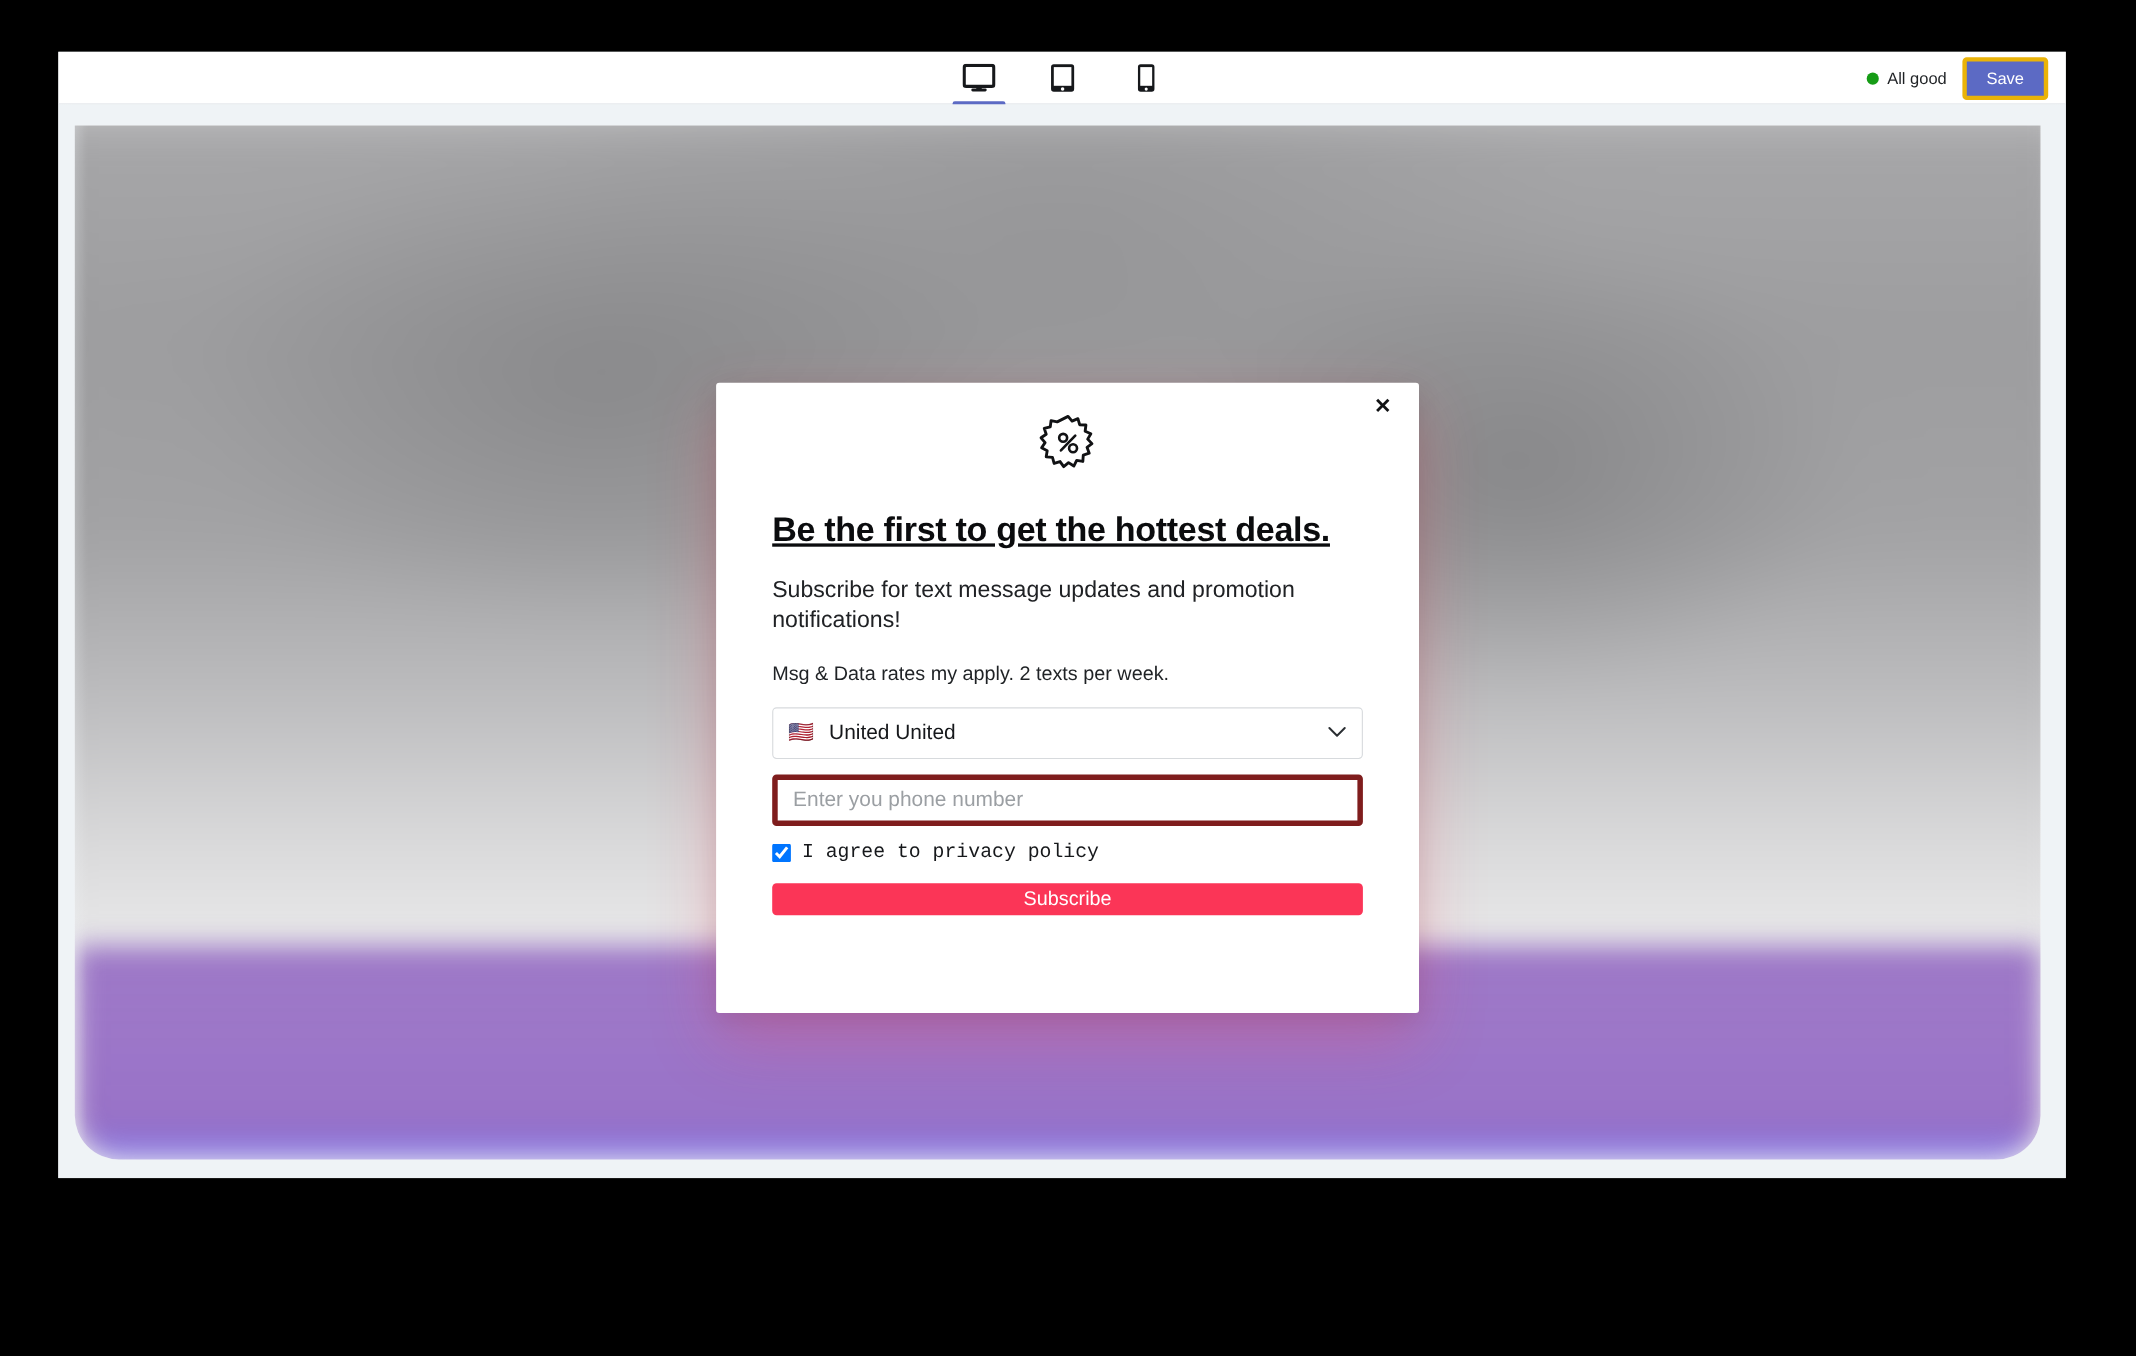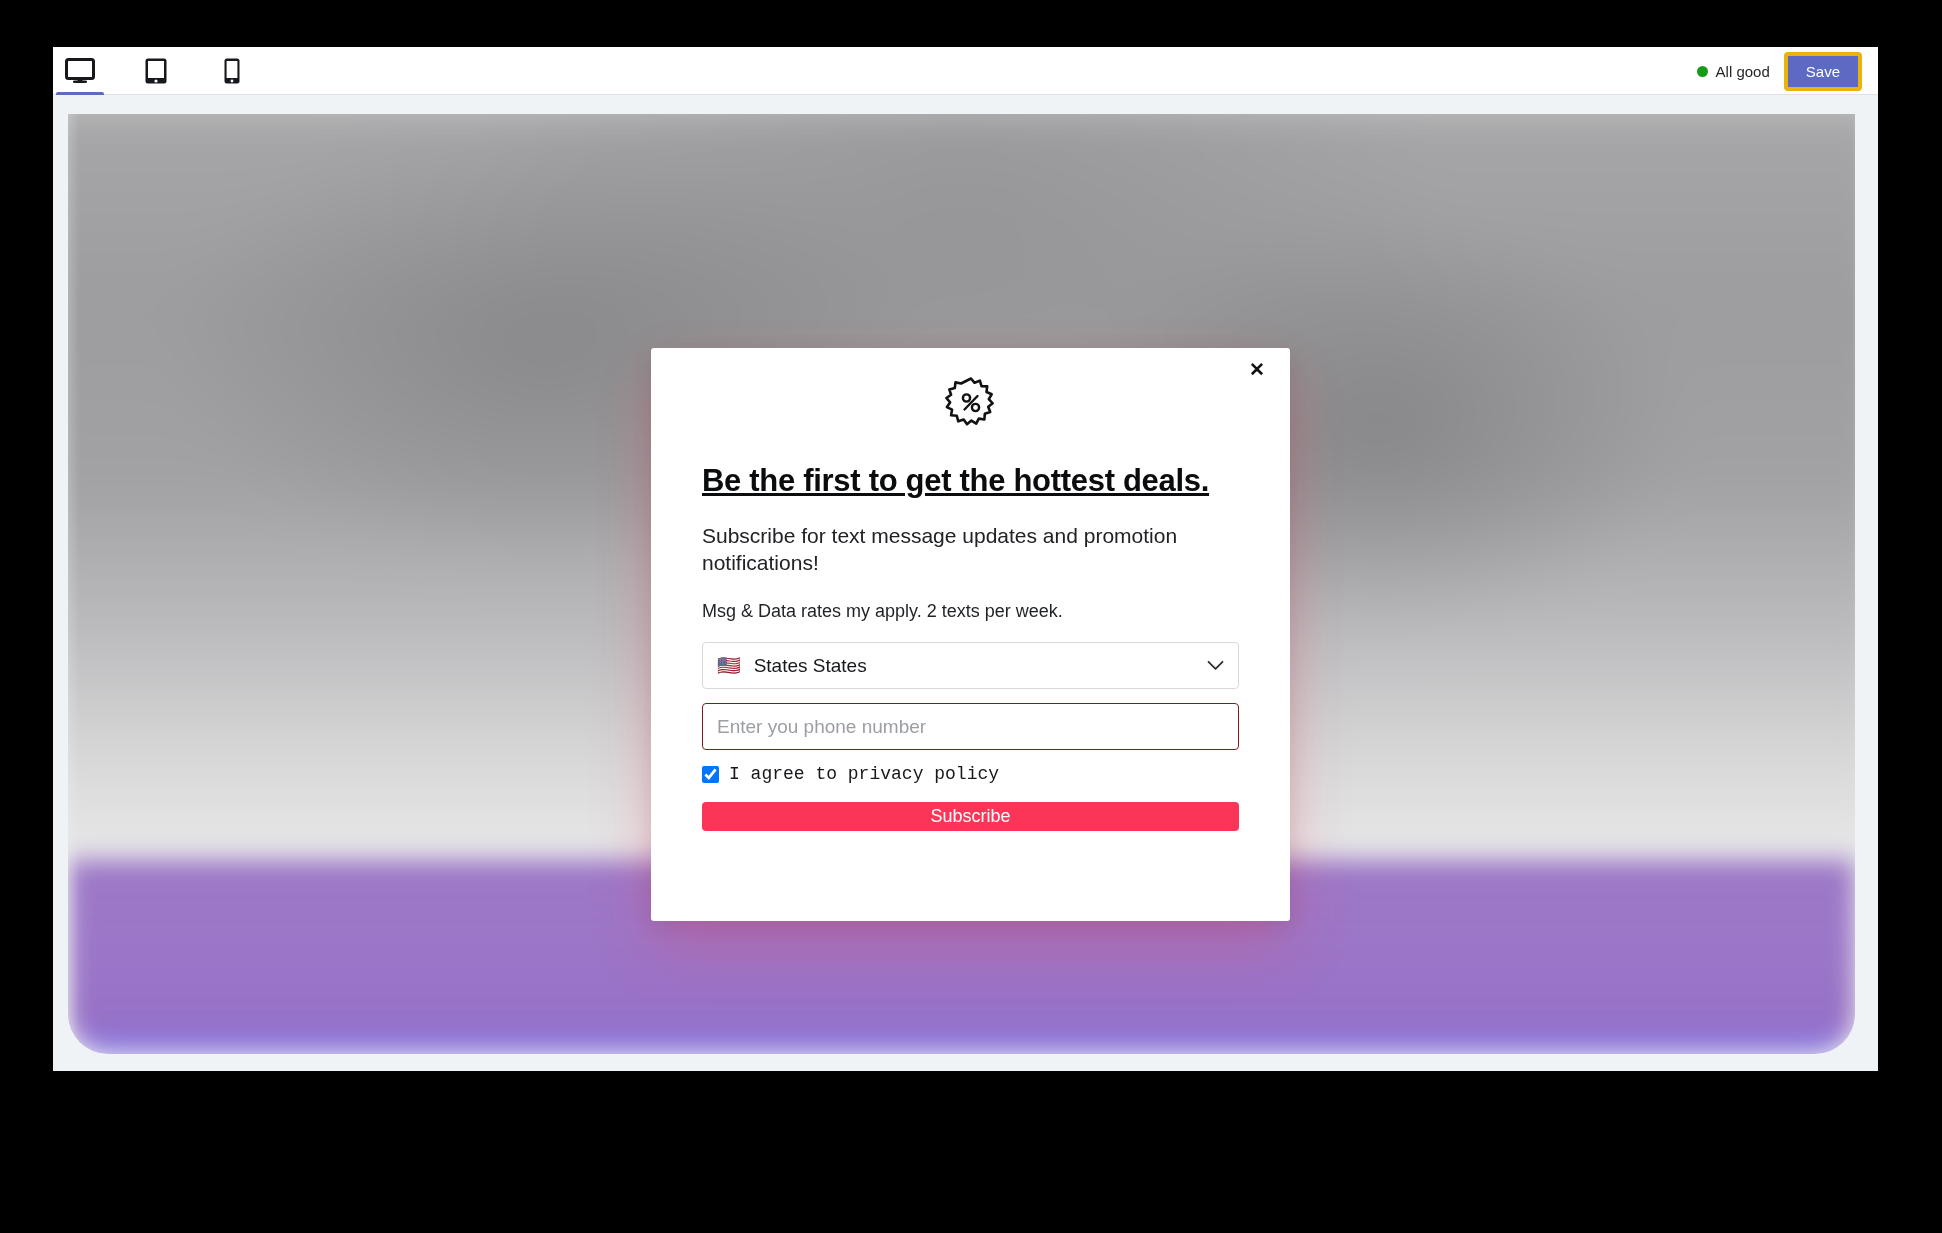--- a/index.html
+++ b/index.html
@@ -32,21 +32,21 @@
   
   .toolbar {
     position: absolute;
     left: 0; top: 0;
     width: 1825px;
     height: 48px;
     background: #ffffff;
     border-bottom: 1px solid #dfe3e8;
     display: flex;
     align-items: center;
-    justify-content: flex-start;
+    justify-content: center;
   }
 
   .device-tabs {
     display: flex;
     align-items: flex-end;
     gap: 22px;
     height: 48px;
   }
 
   .device-tab {
@@ -252,21 +252,21 @@
     margin-left: 13px;
     font-size: 19px;
     color: #16181b;
     flex: 1;
   }
 
   .phone-input {
     margin-top: 14px;
     width: 100%;
     height: 47px;
-    border: 1px solid #7f1d1d;
+    border: 5px solid #7f1d1d;
     border-radius: 4px;
     background: #ffffff;
     padding: 0 14px;
     font-size: 19px;
     color: #16181b;
     font-family: "Liberation Sans", sans-serif;
     outline: none;
   }
   .phone-input::placeholder { color: #9b9fa3; }
 
@@ -376,21 +376,21 @@
             </svg>
           </span>
         </div>
 
         <h1 class="modal-title">Be the first to get the hottest deals.</h1>
         <p class="modal-sub">Subscribe for text message updates and promotion notifications!</p>
         <p class="modal-fineprint">Msg &amp; Data rates my apply. 2 texts per week.</p>
 
         <div class="country-select">
           <span class="country-flag">🇺🇸</span>
-          <span class="country-name">States States</span>
+          <span class="country-name">United United</span>
           <span>
             <svg width="17" height="11" viewBox="0 0 17 11" aria-hidden="true">
               <path d="M1.5 1.8 L8.5 8.8 L15.5 1.8" fill="none" stroke="#2b2f33" stroke-width="1.8" stroke-linecap="round" stroke-linejoin="round"></path>
             </svg>
           </span>
         </div>
 
         <input class="phone-input" type="text" placeholder="Enter you phone number" style="">
 
         <div class="consent-row">

